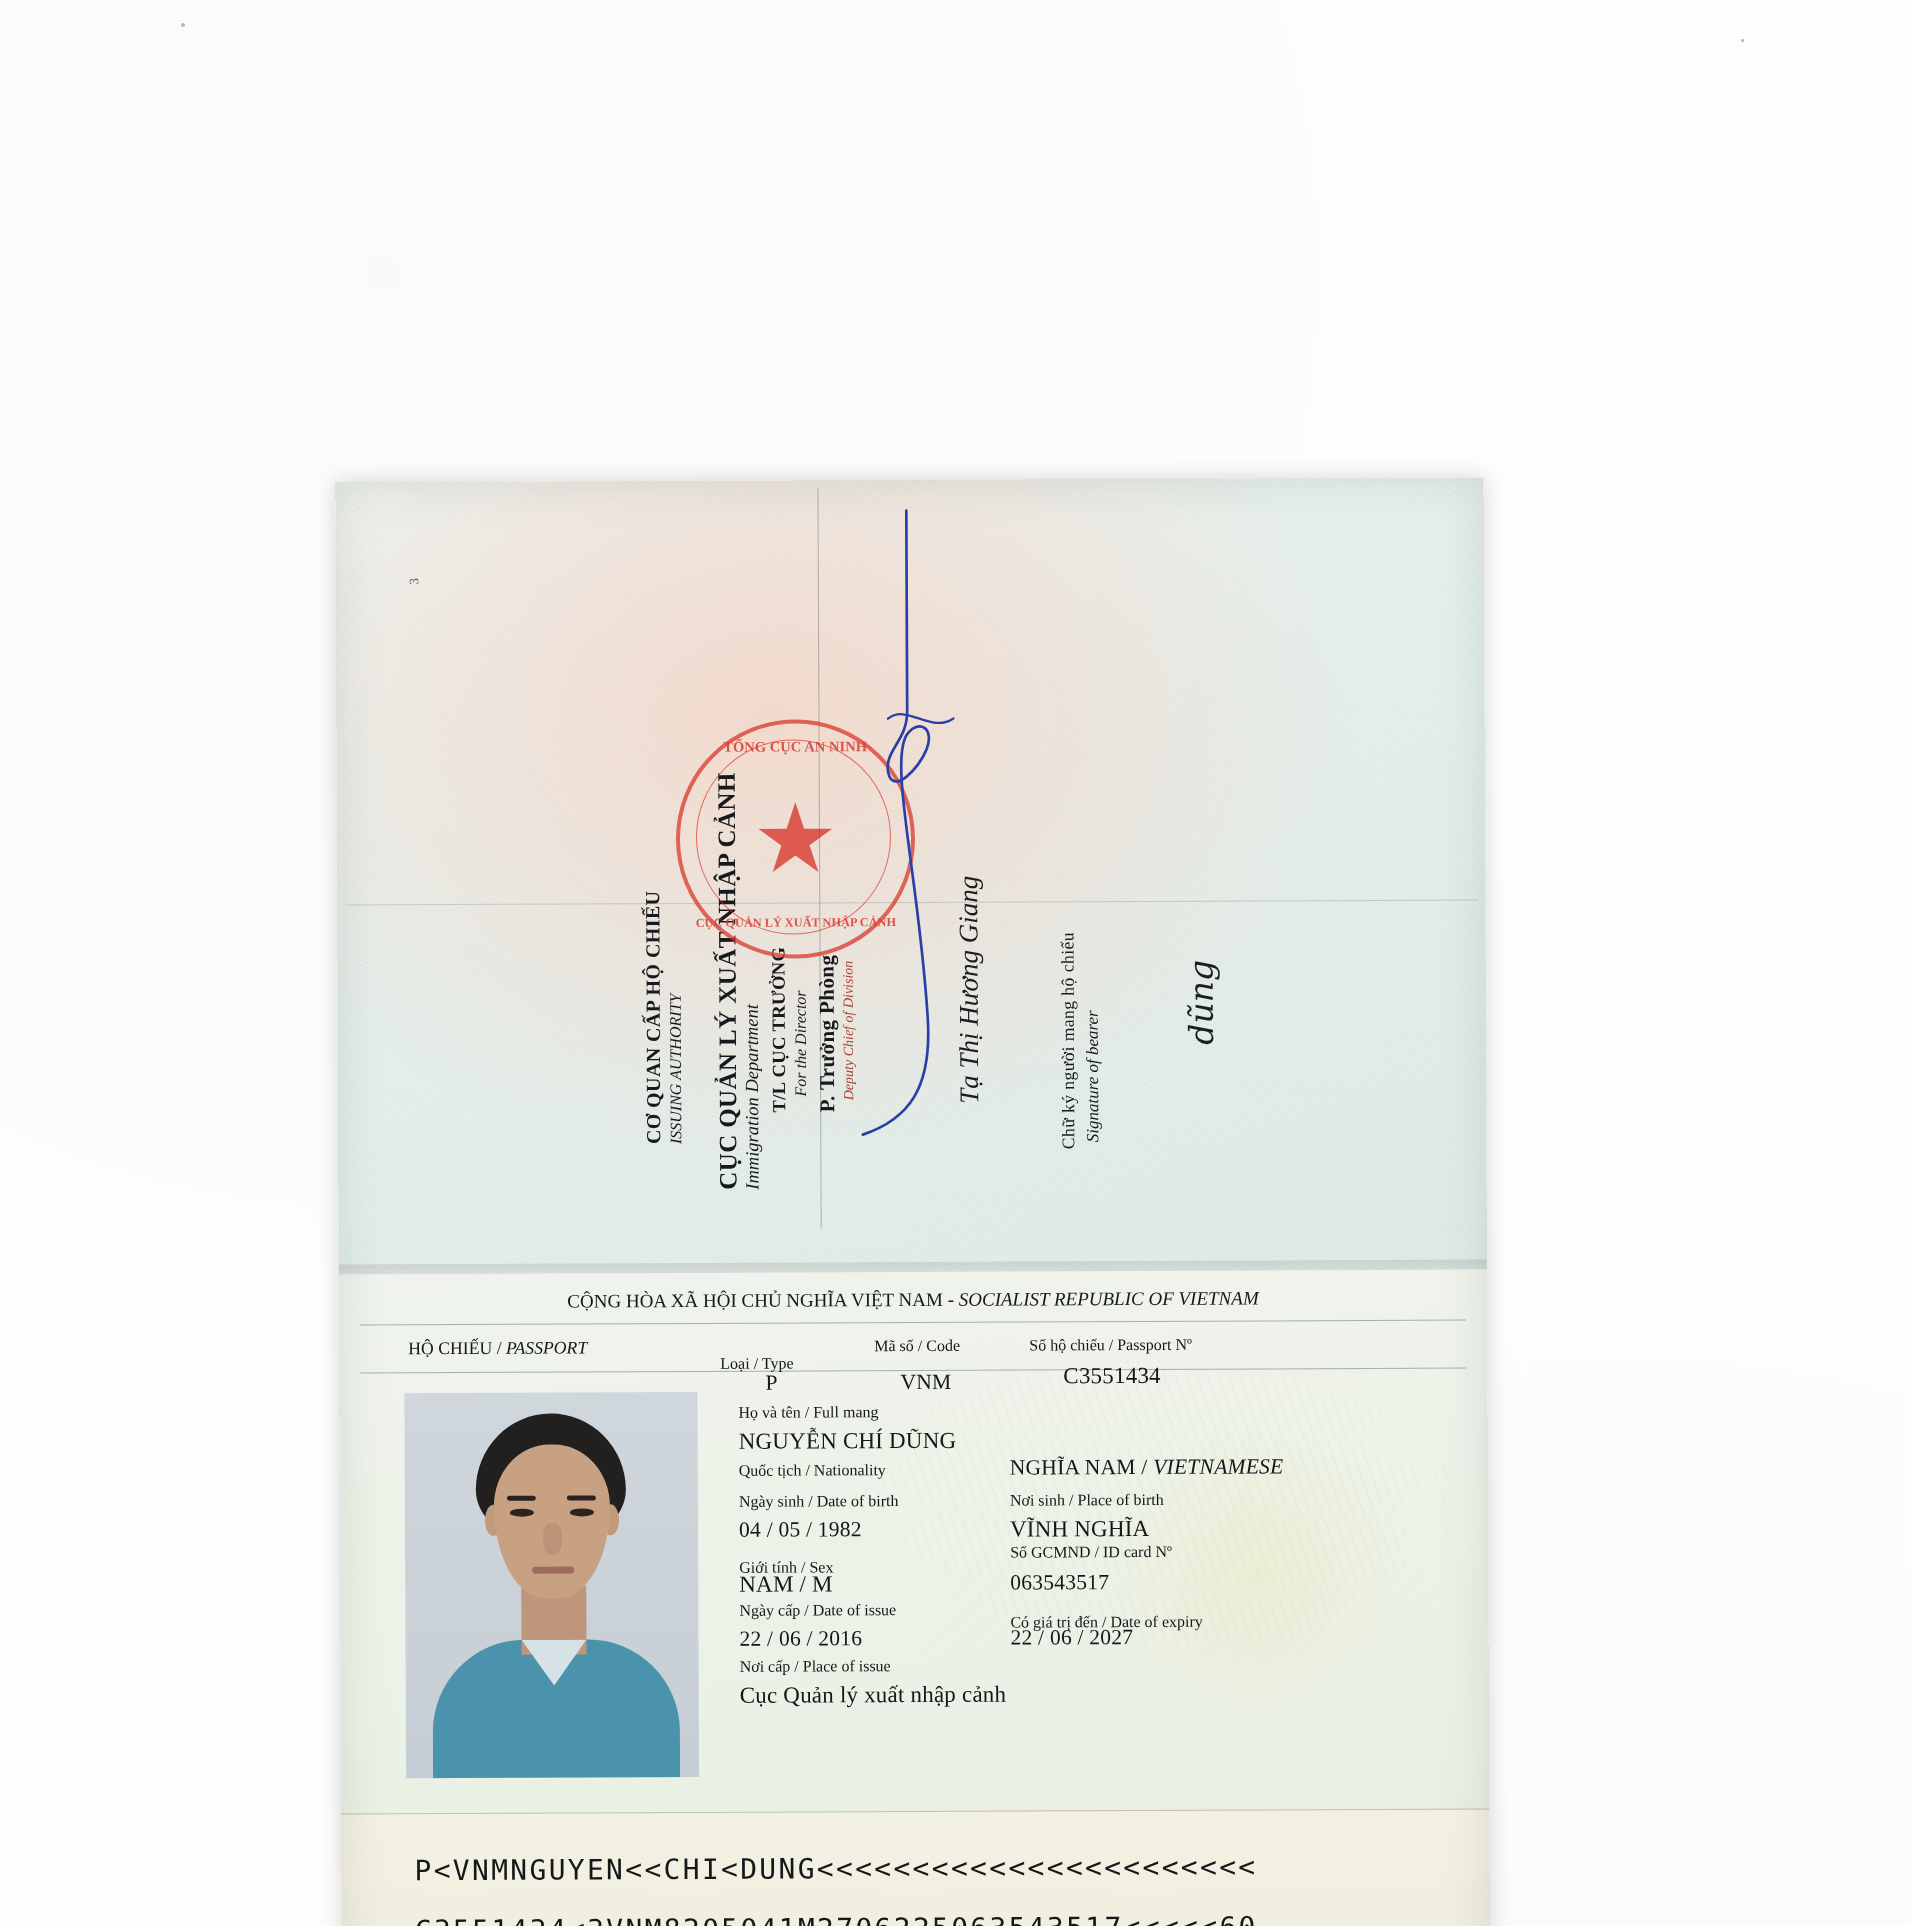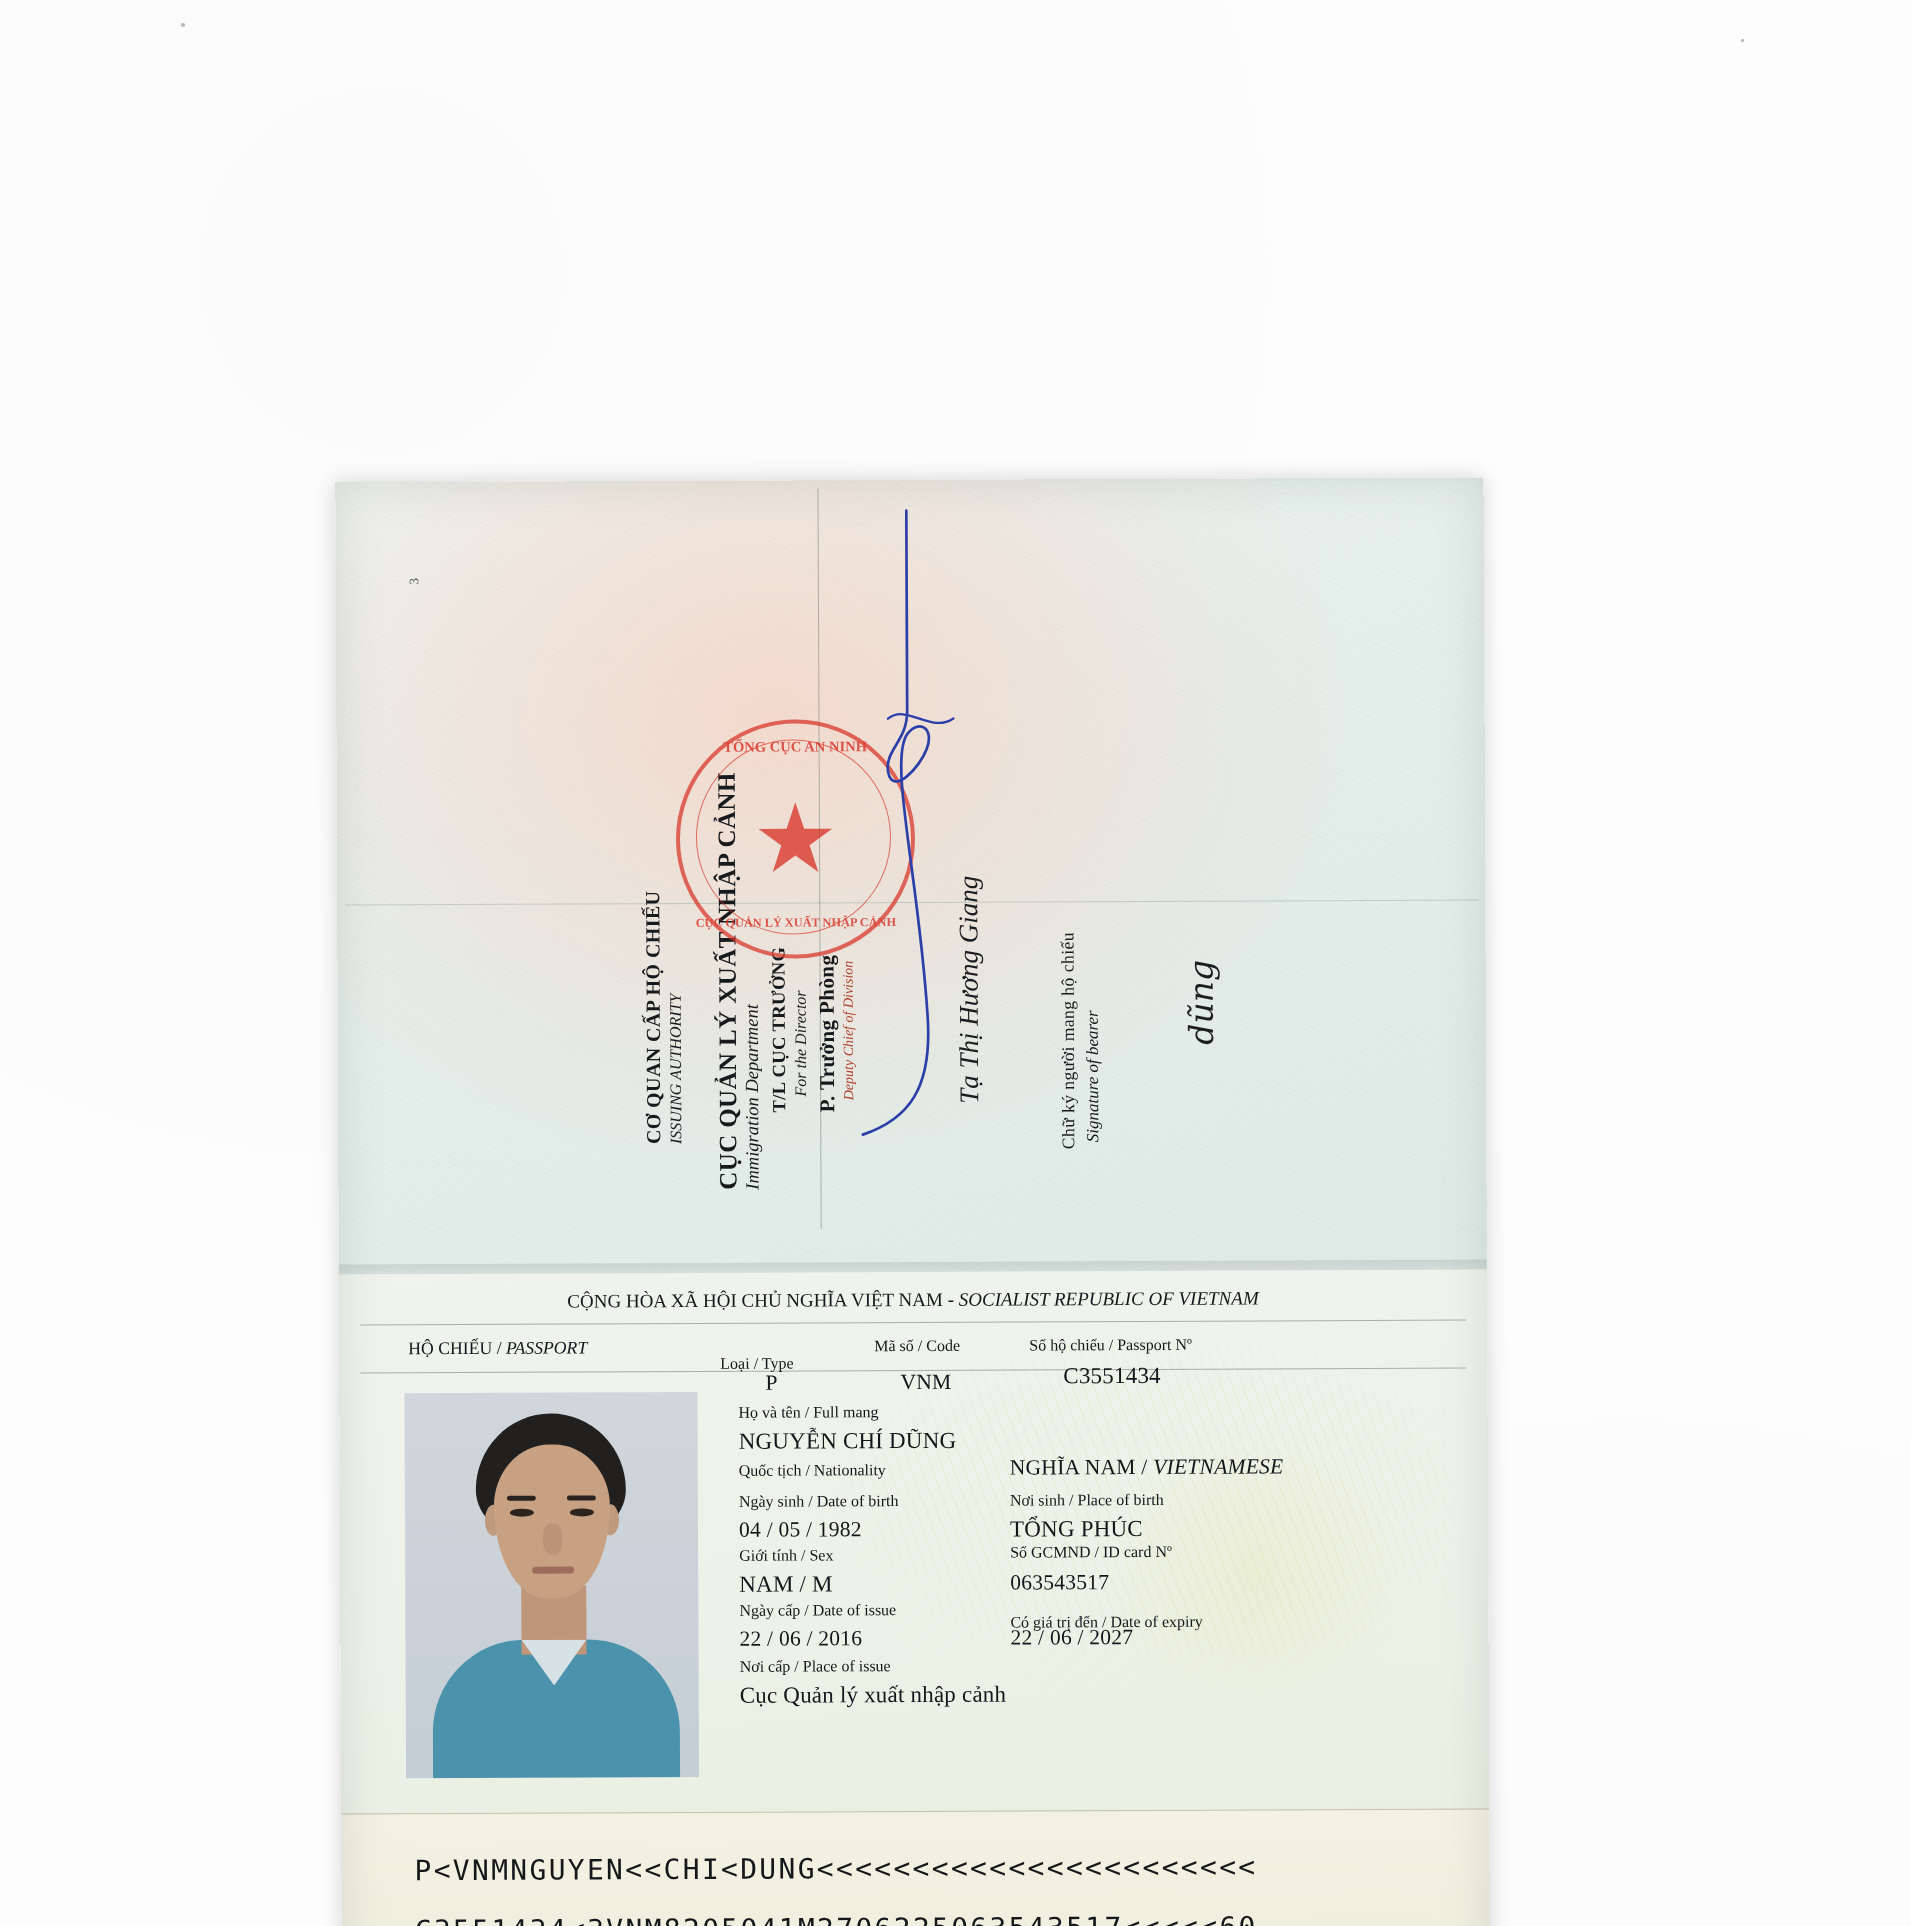--- a/index.html
+++ b/index.html
@@ -468,24 +468,24 @@
           <div class="lbl">Ngày sinh / Date of birth</div>
         </div>
         <div class="f" style="left:399px;top:245px;">
           <div class="val">04 / 05 / 1982</div>
         </div>
 
         <div class="f" style="left:670px;top:220px;">
           <div class="lbl">Nơi sinh / Place of birth</div>
         </div>
         <div class="f" style="left:670px;top:245px;">
-          <div class="val big">TỔNG PHÚC</div>
-        </div>
-
-        <div class="f" style="left:399px;top:274px;">
+          <div class="val big">VĨNH NGHĨA</div>
+        </div>
+
+        <div class="f" style="left:399px;top:286px;">
           <div class="lbl">Giới tính / Sex</div>
         </div>
         <div class="f" style="left:399px;top:299px;">
           <div class="val big">NAM / M</div>
         </div>
 
         <div class="f" style="left:670px;top:272px;">
           <div class="lbl">Số GCMND / ID card Nº</div>
         </div>
         <div class="f" style="left:670px;top:299px;">

